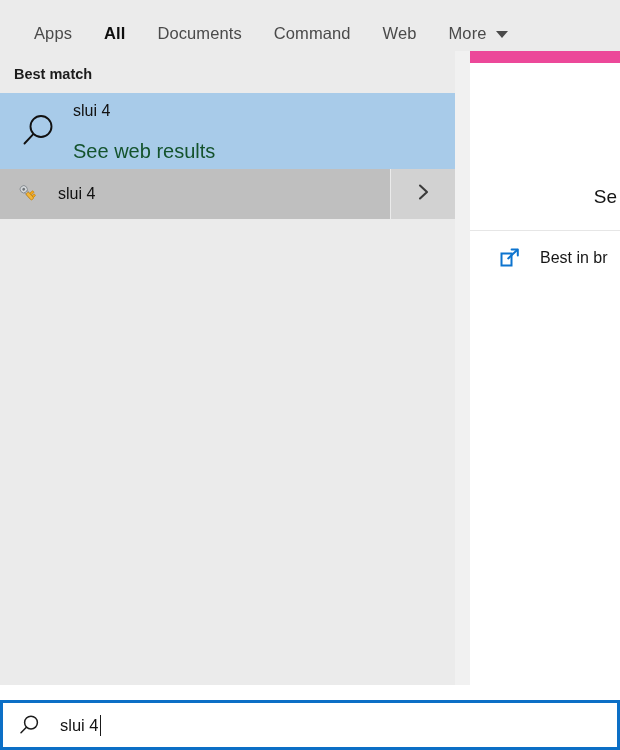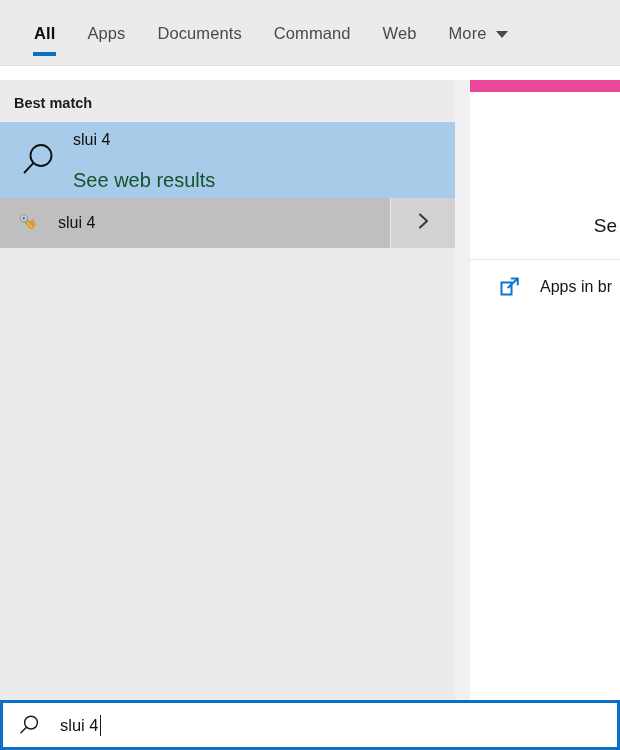--- a/index.html
+++ b/index.html
@@ -73,21 +73,21 @@
     border-right: 6px solid transparent;
     border-top: 7px solid #4a4a4a;
     position: relative;
     top: 1px;
   }
 
   
   .body-area {
     position: absolute;
     left: 0;
-    top: 80px;
+    top: 51px;
     width: 536px;
     height: 634px;
     background: #f3f3f3;
   }
 
   
   .left-pane {
     position: absolute;
     left: 0;
     top: 0;
@@ -302,27 +302,27 @@
   }
 </style>
 </head>
 <body>
 
 <div id="app">
 
   <div class="tabbar">
     <div class="tabs">
 
+      <div class="tab">
+        <span>Apps</span>
+      </div>
+
       <div class="tab active">
         <span>All</span>
         <span class="tab-underline"></span>
-      </div>
-
-      <div class="tab">
-        <span>Apps</span>
       </div>
 
       <div class="tab">
         <span>Documents</span>
       </div>
 
       <div class="tab">
         <span>Command</span>
       </div>
 
@@ -400,21 +400,21 @@
       <div class="preview-divider"></div>
 
       <div class="preview-action">
         <span class="ext-icon">
           <svg width="22" height="22" viewBox="0 0 22 22" aria-hidden="true">
             <path d="M2.5 6.5 H12.5 V18.5 H2.5 Z" fill="none" stroke="#0d74cf" stroke-width="2"></path>
             <line x1="9.2" y1="11.4" x2="18.2" y2="2.9" stroke="#0d74cf" stroke-width="2" stroke-linecap="round"></line>
             <polyline points="12.6,2.6 18.8,2.6 18.8,8.6" fill="none" stroke="#0d74cf" stroke-width="2" stroke-linecap="round" stroke-linejoin="round"></polyline>
           </svg>
         </span>
-        <span class="act-label">Apps in br</span>
+        <span class="act-label">Best in br</span>
       </div>
 
       <div class="preview-rest"></div>
 
     </div>
 
   </div>
 
   <div class="searchbar">
     <span class="search-icon-wrap">

